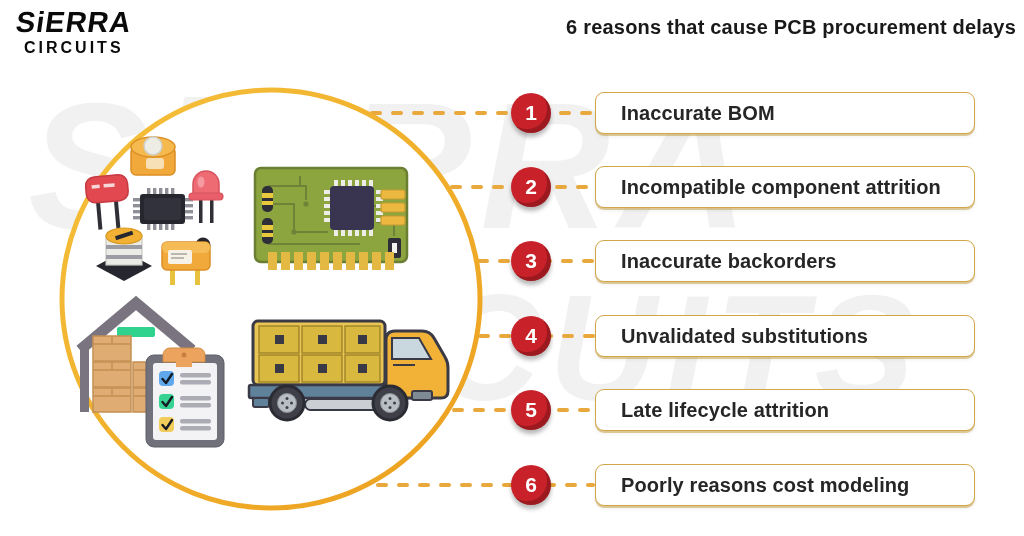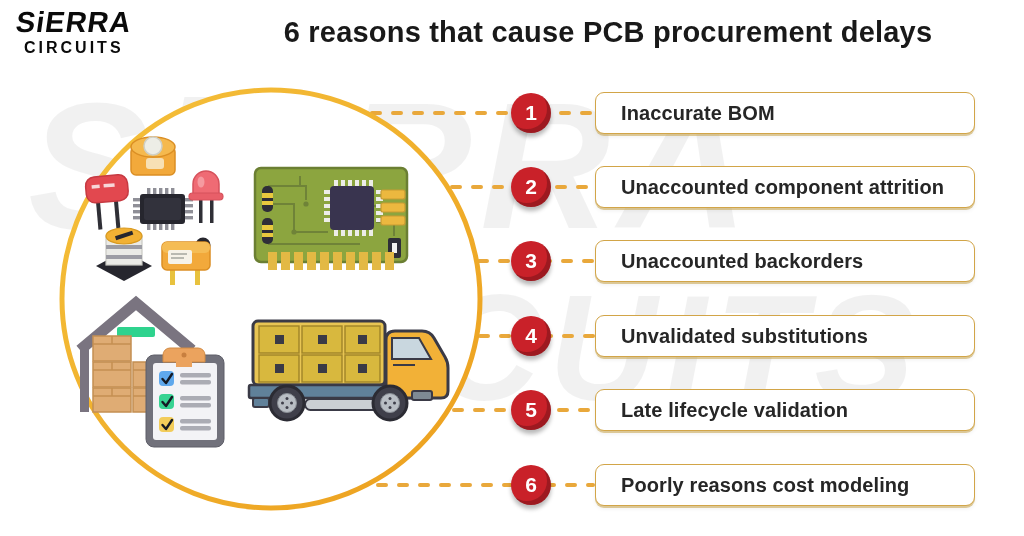--- a/index.html
+++ b/index.html
@@ -12,21 +12,21 @@
       white-space:nowrap;letter-spacing:8px;z-index:0;user-select:none;}
   .wm1{top:62px;left:28px;font-size:180px;}
   .wm2{top:262px;left:150px;font-size:150px;}
 
   
   .logo{position:absolute;top:8px;left:16px;z-index:3;text-align:center;color:#0a0a0a;}
   .logo-top{font-size:29px;font-weight:900;transform:skewX(-8deg);letter-spacing:1px;line-height:1;}
   .logo-bottom{font-size:16px;font-weight:900;letter-spacing:3px;line-height:1;margin-top:3px;}
   .title{
     position:absolute;top:16px;left:200px;right:8px;z-index:3;margin:0;
-    text-align:center;font-size:29px;font-weight:bold;color:#191919;letter-spacing:0.2px;
+    text-align:right;font-size:20px;font-weight:bold;color:#191919;letter-spacing:0.2px;
   }
 
   svg.illustration{position:absolute;top:0;left:0;z-index:1;}
 
   
   .row{position:absolute;left:0;width:1024px;height:0;z-index:2;}
   .badge{
     position:absolute;left:511px;top:-20px;width:40px;height:40px;border-radius:50%;
     background:#C92129;color:#fff;font-weight:bold;font-size:21px;
     display:flex;align-items:center;justify-content:center;
@@ -314,39 +314,39 @@
 
   <div class="row" style="top:113px">
     <div class="badge">1</div>
     <div class="labelbox">
       <span>Inaccurate BOM</span>
     </div>
   </div>
   <div class="row" style="top:187px">
     <div class="badge">2</div>
     <div class="labelbox">
-      <span>Unaccounted component attrition</span>
+      <span>Incompatible component attrition</span>
     </div>
   </div>
   <div class="row" style="top:261px">
     <div class="badge">3</div>
     <div class="labelbox">
-      <span>Unaccounted backorders</span>
+      <span>Inaccurate backorders</span>
     </div>
   </div>
   <div class="row" style="top:336px">
     <div class="badge">4</div>
     <div class="labelbox">
       <span>Unvalidated substitutions</span>
     </div>
   </div>
   <div class="row" style="top:410px">
     <div class="badge">5</div>
     <div class="labelbox">
-      <span>Late lifecycle validation</span>
+      <span>Late lifecycle attrition</span>
     </div>
   </div>
   <div class="row" style="top:485px">
     <div class="badge">6</div>
     <div class="labelbox">
       <span>Poorly reasons cost modeling</span>
     </div>
   </div>
 
 </div>

